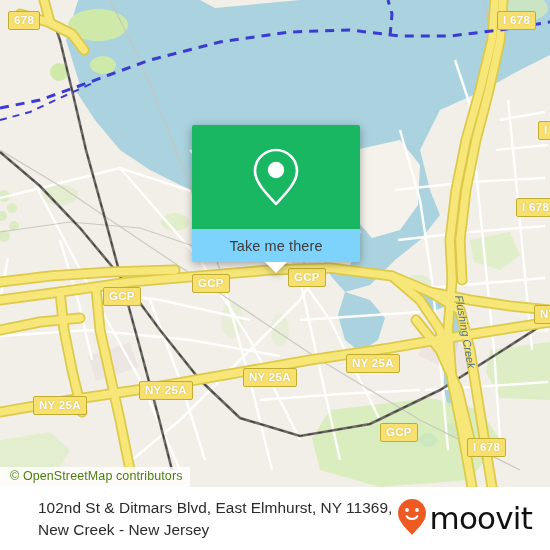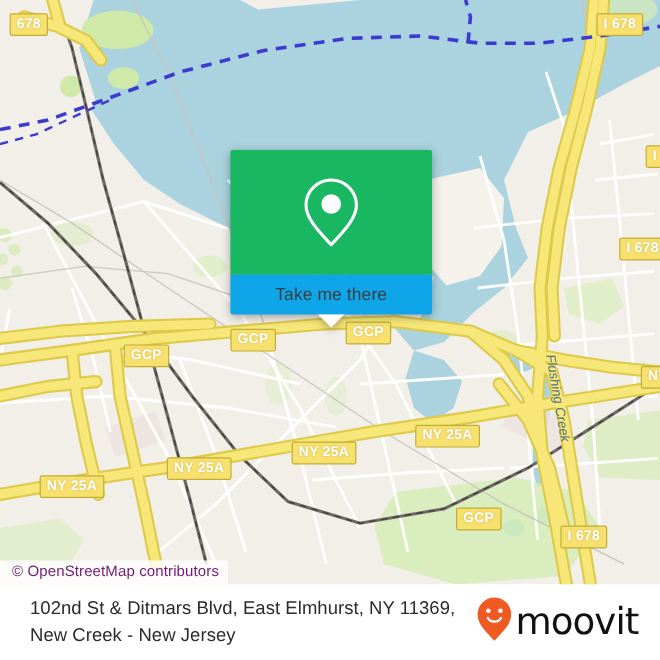--- a/index.html
+++ b/index.html
@@ -11,61 +11,61 @@
   #app{position:relative;width:550px;height:550px;overflow:hidden;background:#fff;}
 
   
   .map-wrap{position:absolute;left:0;top:0;width:550px;height:487px;overflow:hidden;background:#f2efe9;}
   .map-svg{position:absolute;left:0;top:0;width:550px;height:487px;display:block;}
 
   
   .attrib{
     position:absolute;left:0;top:467px;
     background:rgba(255,255,255,.82);
-    font-size:12.5px;color:#701a75;
+    font-size:12.5px;color:#4d7c0f;
     padding:2px 7px 3px 10px;
     letter-spacing:.1px;white-space:nowrap;
     line-height:15px;
   }
 
   
   .popup{
     position:absolute;left:192px;top:125px;width:168px;
     filter:drop-shadow(0 2px 4px rgba(0,0,0,.33));
   }
   .popup-img{
     height:104px;width:100%;
     background:#1ab763;
     border-radius:2px 2px 0 0;
     display:flex;align-items:center;justify-content:center;
   }
   .popup-img svg{display:block;}
   .popup-foot{
-    height:33px;background:#0ea5e9;border-radius:0 0 2px 2px;
+    height:33px;background:#7dd3fc;border-radius:0 0 2px 2px;
     display:flex;align-items:center;justify-content:center;
   }
   .popup-foot span{
     font-size:14.5px;color:#3d3d3d;letter-spacing:.1px;
   }
   .popup-tail{
     position:absolute;left:50%;top:137px;margin-left:-11px;
     width:0;height:0;
     border-left:11px solid transparent;
     border-right:11px solid transparent;
     border-top:11px solid #ffffff;
   }
 
   
   .footer{
     position:absolute;left:0;top:487px;width:550px;height:63px;
     background:#ffffff;overflow:hidden;
   }
   .footer-inner{
     position:relative;display:flex;align-items:center;
-    height:63px;padding:0 14px 0 25px;box-sizing:border-box;
+    height:63px;padding:0 14px 0 38px;box-sizing:border-box;
   }
   .footer-text{
     flex:1;font-size:15.4px;line-height:22px;color:#2b2b2b;
     letter-spacing:.05px;
   }
   .footer-text div{white-space:nowrap;}
   .logo{display:flex;align-items:center;gap:3px;padding-right:4px;}
   .logo-word{
     font-size:31px;line-height:31px;color:#111111;
     letter-spacing:-.8px;font-weight:400;

